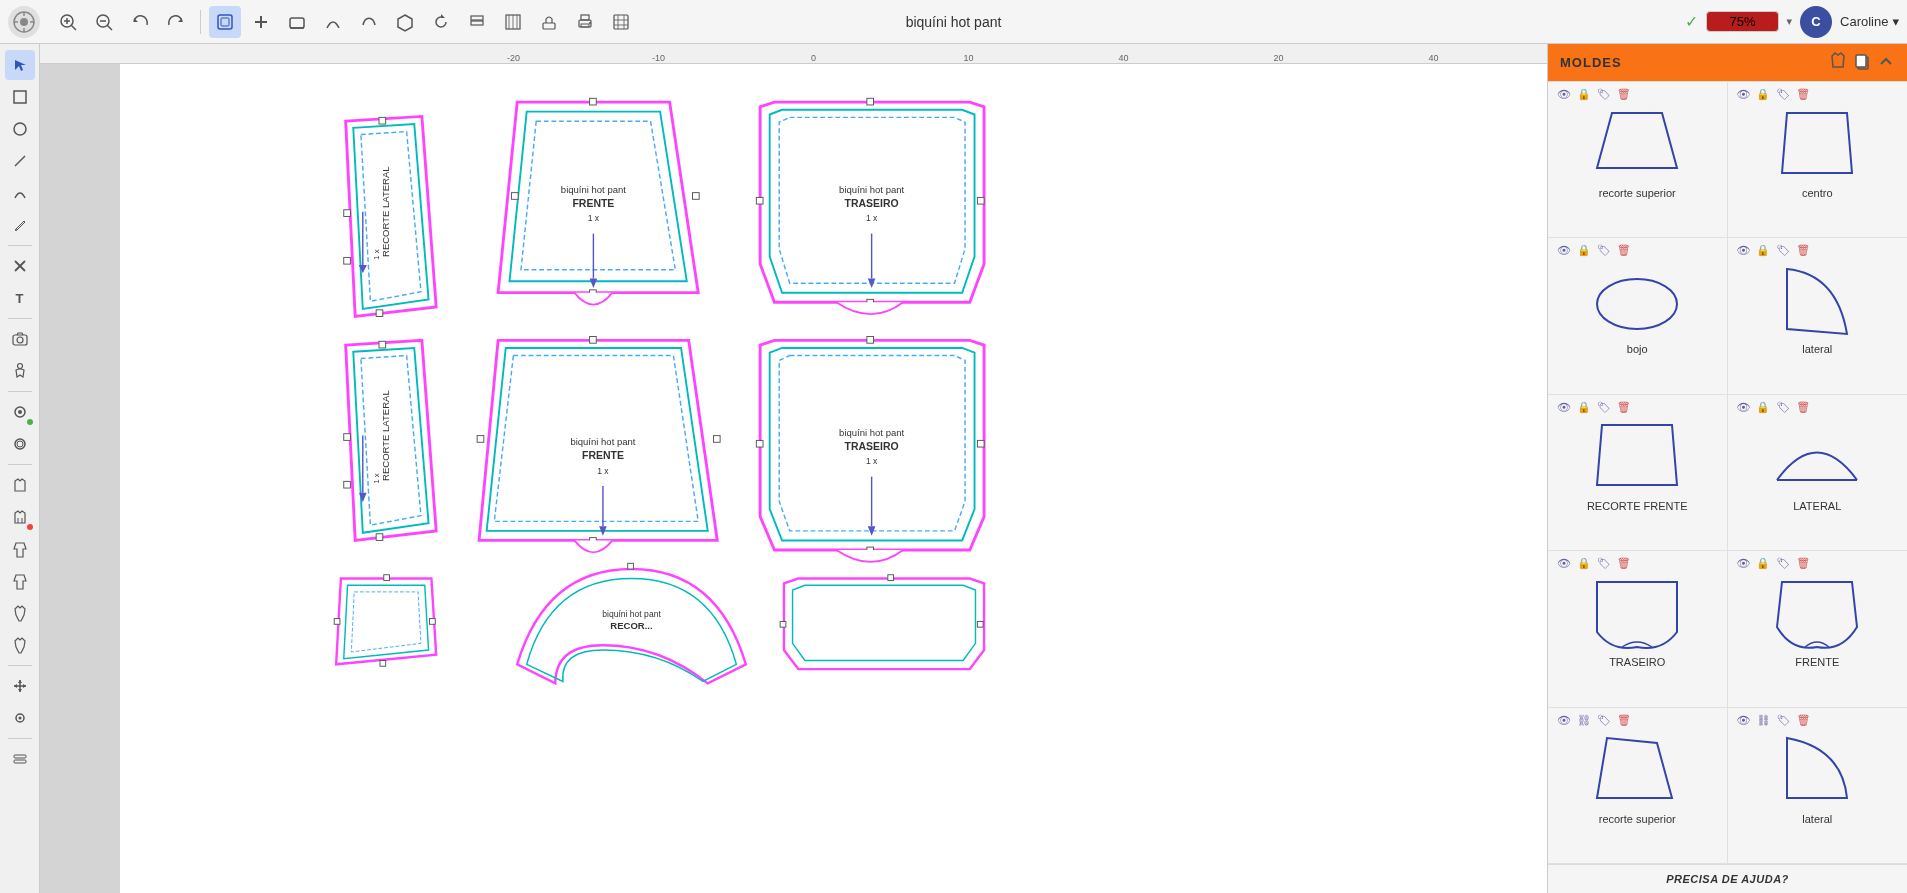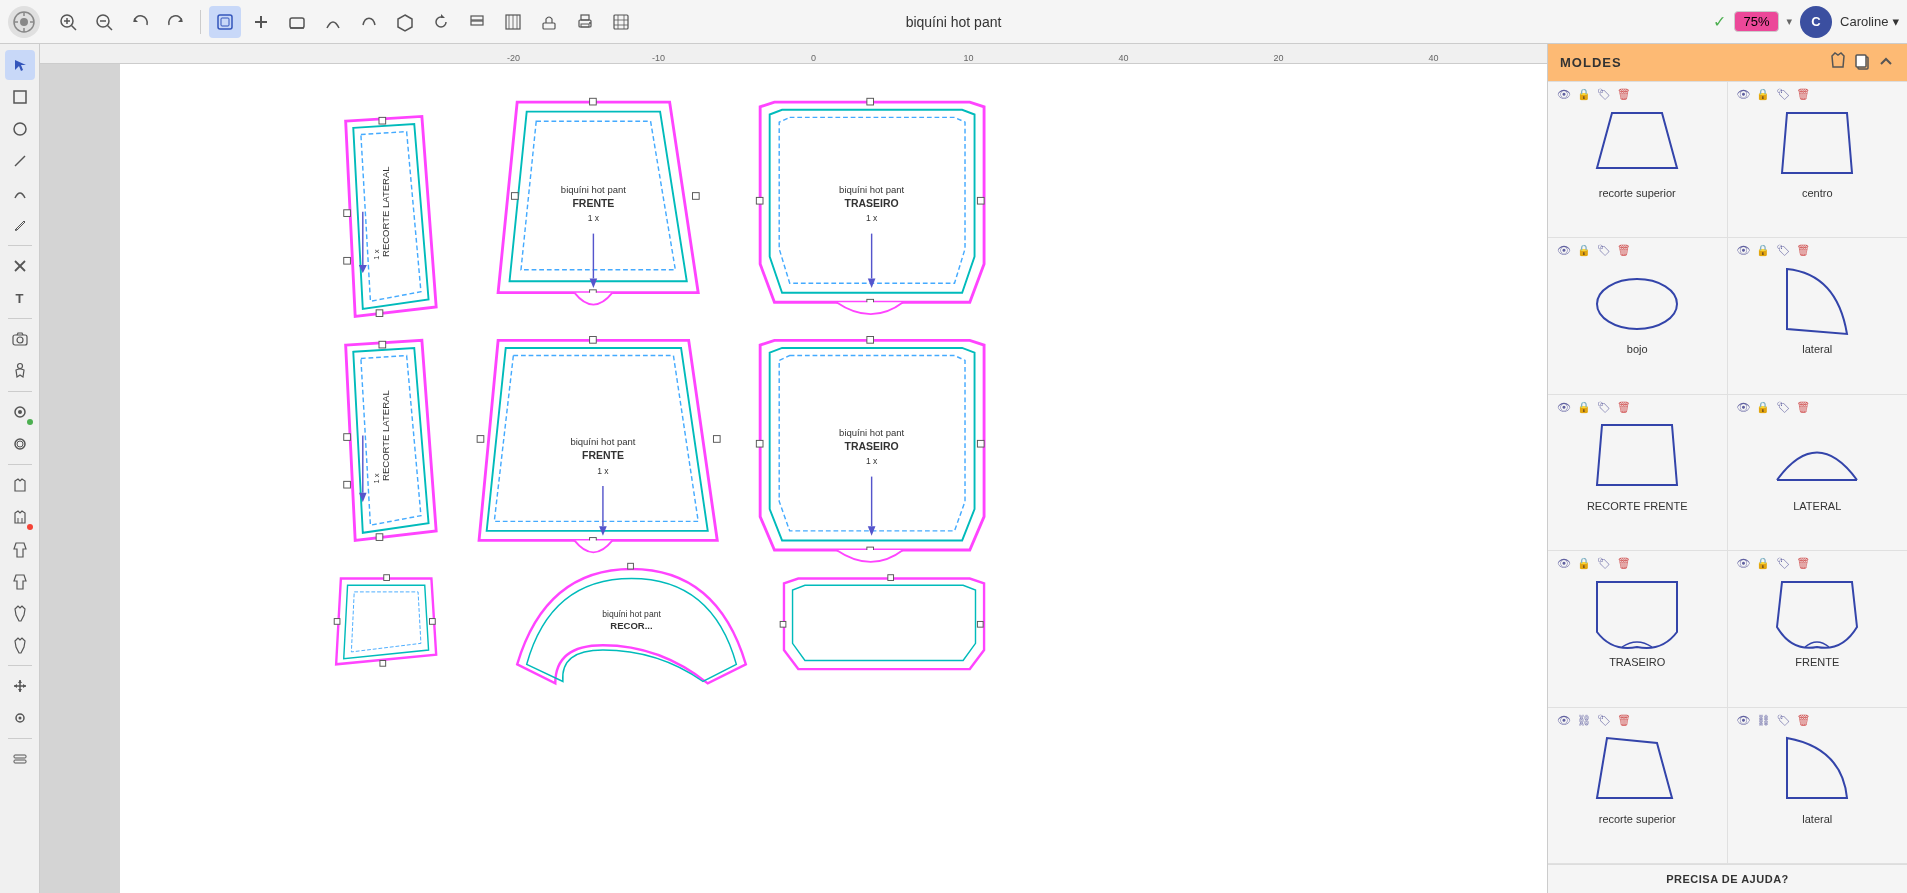--- a/index.html
+++ b/index.html
@@ -47,23 +47,23 @@
     .toolbar-right {
       margin-left: auto;
       display: flex;
       align-items: center;
       gap: 8px;
     }
     .zoom-check { color: #4caf50; font-size: 16px; }
     .zoom-value {
       border: 1px solid #ccc;
       border-radius: 4px;
-      padding: 2px 8px;
+      padding: 2px 22px;
       font-size: 13px;
-      background: #ec4899;
+      background: #b91c1c;
       cursor: pointer;
     }
     .user-avatar {
       width: 32px; height: 32px;
       border-radius: 50%;
       background: #3b4fa0;
       color: white;
       display: flex; align-items: center; justify-content: center;
       font-size: 13px; font-weight: bold;
     }
@@ -197,21 +197,21 @@
       overflow: hidden;
     }
 
     
     .rp-header {
       display: flex;
       align-items: center;
       justify-content: space-between;
       padding: 8px 12px;
       border-bottom: 1px solid #ddd;
-      background: #fdba74;
+      background: #f97316;
       text-align: center;
     }
     .rp-title {
       font-size: 13px;
       font-weight: bold;
       color: #333;
       letter-spacing: 1px;
     }
     .rp-header-icons {
       display: flex; gap: 6px; align-items: center;
@@ -263,20 +263,21 @@
 
     
     .rp-footer {
       padding: 8px 12px;
       font-size: 11px;
       font-weight: bold;
       color: #333;
       border-top: 1px solid #ddd;
       text-align: center;
       letter-spacing: 0.5px;
+      font-style: italic;
     }
 
     
     svg { overflow: visible; }
 
     
     .pattern-canvas {
       position: absolute;
       top: 0; left: 0;
       width: 100%; height: 100%;

